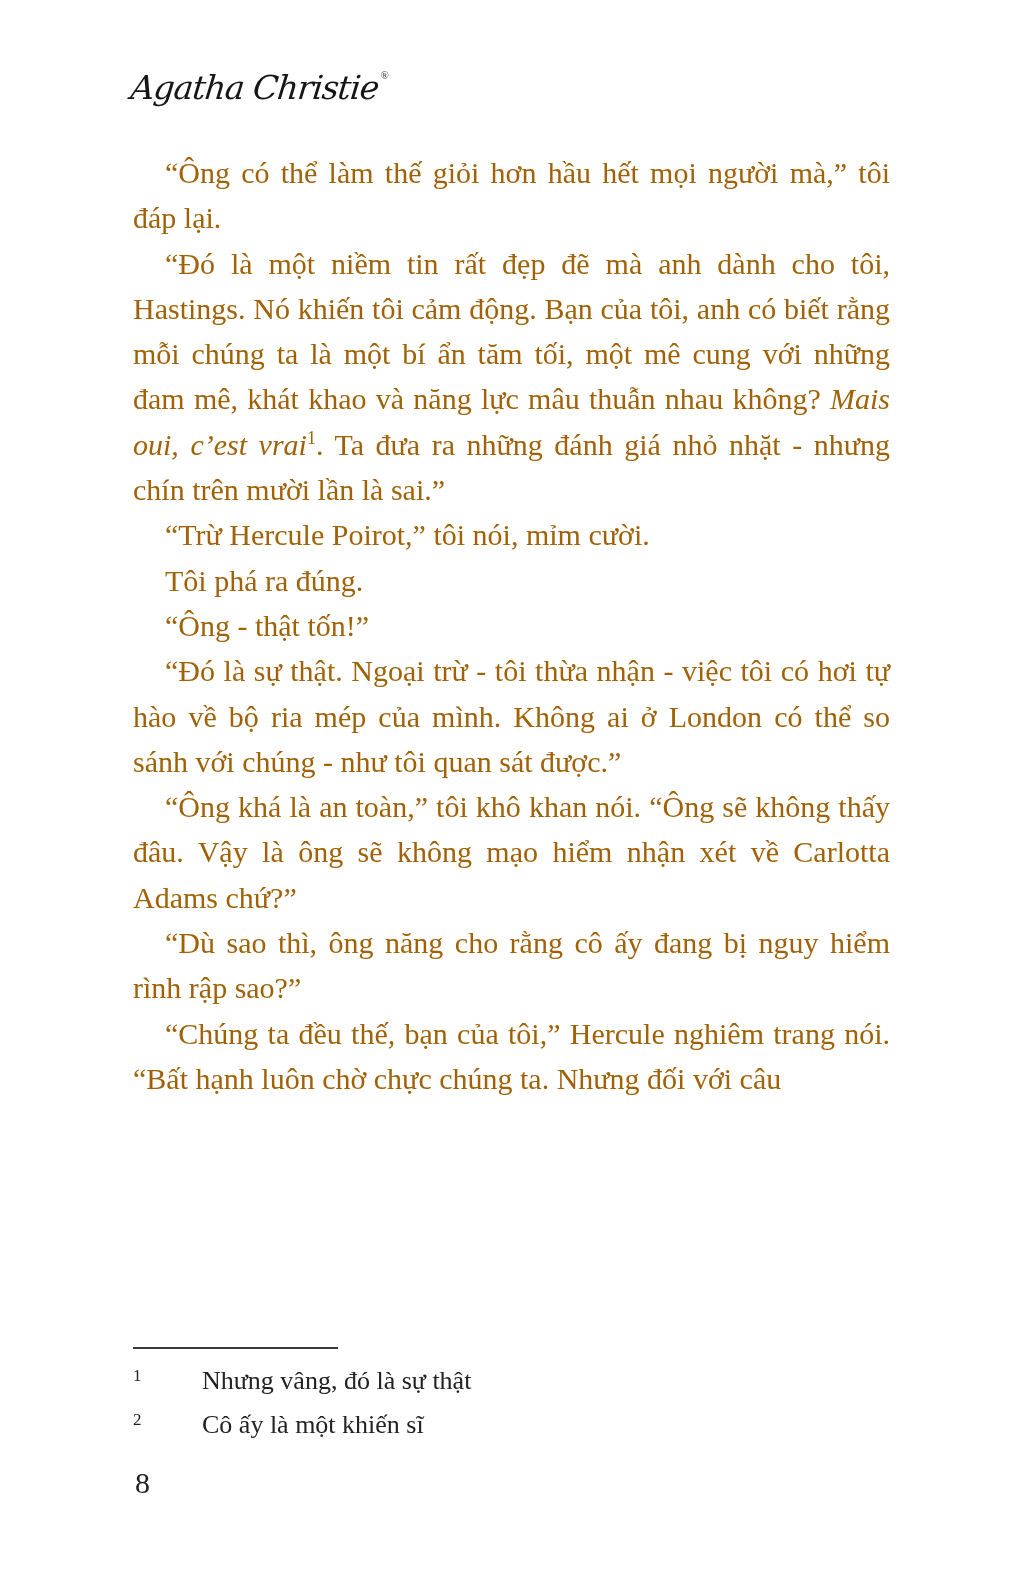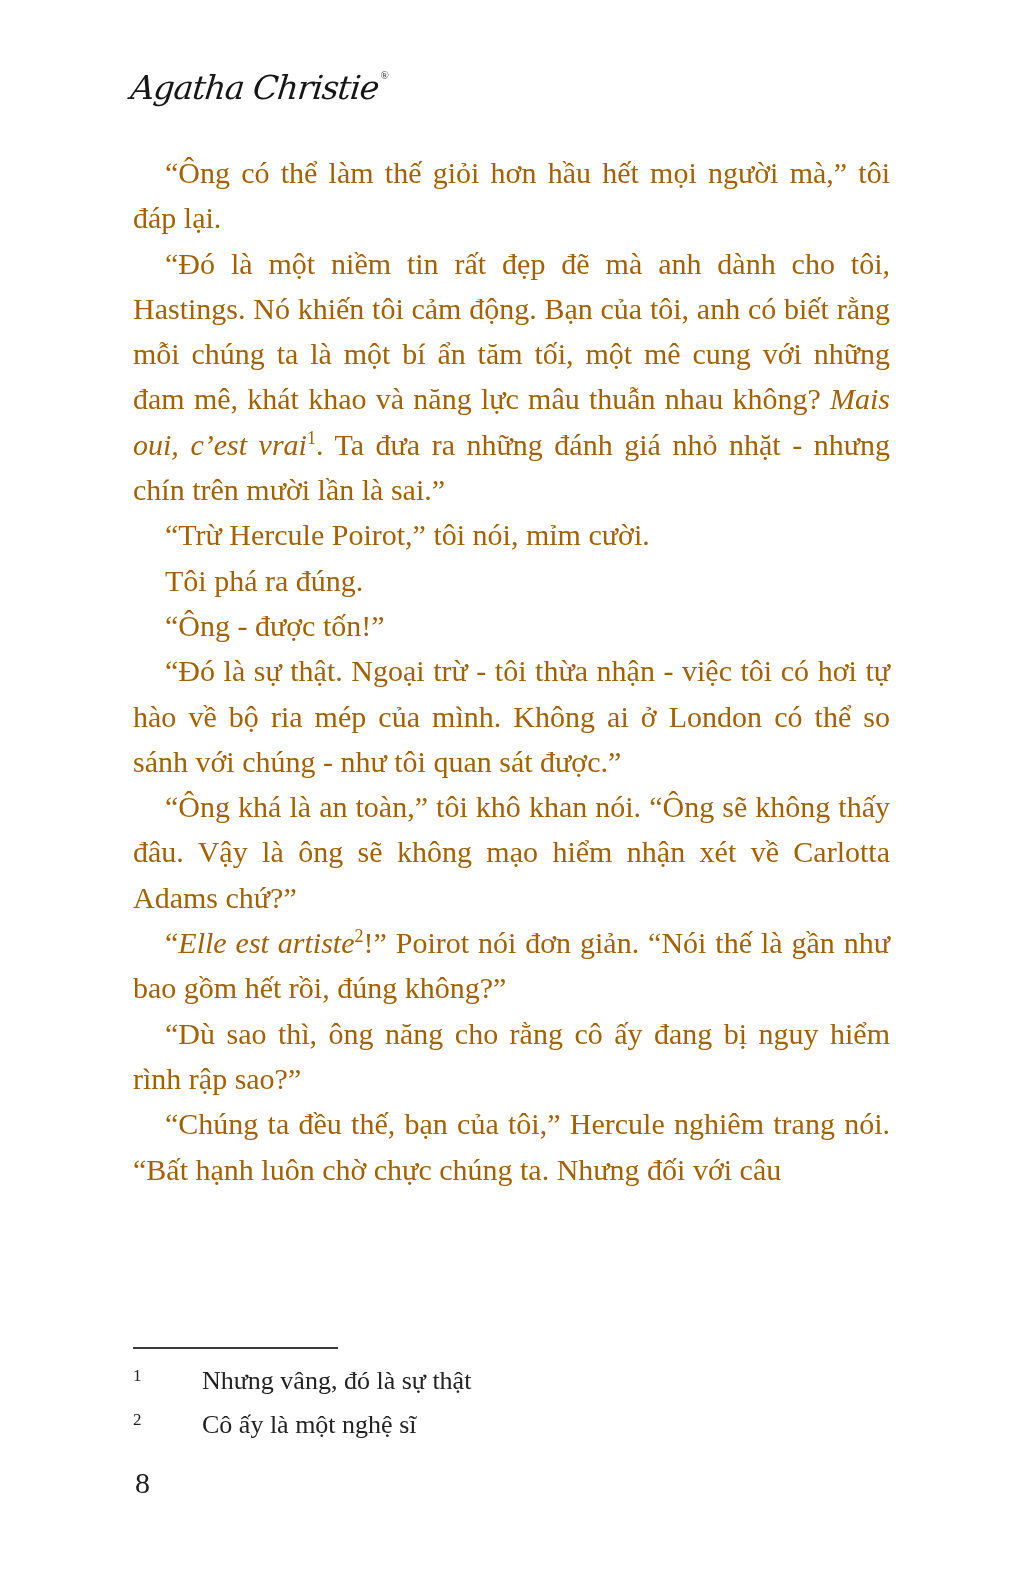--- a/index.html
+++ b/index.html
@@ -101,31 +101,30 @@
 
   <div class="logo">
     <span class="sig">Agatha Christie</span><span class="regmark">®</span>
   </div>
 
   <div class="body-text">
       <p class="para"><span>“Ông có thể làm thế giỏi hơn hầu hết mọi người mà,” tôi đáp lại.</span></p>
       <p class="para"><span>“Đó là một niềm tin rất đẹp đẽ mà anh dành cho tôi, Hastings. Nó khiến tôi cảm động. Bạn của tôi, anh có biết rằng mỗi chúng ta là một bí ẩn tăm tối, một mê cung với những đam mê, khát khao và năng lực mâu thuẫn nhau không? </span><em>Mais oui, c’est vrai</em><sup>1</sup><span>. Ta đưa ra những đánh giá nhỏ nhặt - nhưng chín trên mười lần là sai.”</span></p>
       <p class="para"><span>“Trừ Hercule Poirot,” tôi nói, mỉm cười.</span></p>
       <p class="para"><span>Tôi phá ra đúng.</span></p>
-      <p class="para"><span>“Ông - được tốn!”</span></p>
+      <p class="para"><span>“Ông - thật tốn!”</span></p>
       <p class="para"><span>“Đó là sự thật. Ngoại trừ - tôi thừa nhận - việc tôi có hơi tự hào về bộ ria mép của mình. Không ai ở London có thể so sánh với chúng - như tôi quan sát được.”</span></p>
       <p class="para"><span>“Ông khá là an toàn,” tôi khô khan nói. “Ông sẽ không thấy đâu. Vậy là ông sẽ không mạo hiểm nhận xét về Carlotta Adams chứ?”</span></p>
-      <p class="para"><span>“</span><em>Elle est artiste</em><sup>2</sup><span>!” Poirot nói đơn giản. “Nói thế là gần như bao gồm hết rồi, đúng không?”</span></p>
       <p class="para"><span>“Dù sao thì, ông năng cho rằng cô ấy đang bị nguy hiểm rình rập sao?”</span></p>
       <p class="para"><span>“Chúng ta đều thế, bạn của tôi,” Hercule nghiêm trang nói. “Bất hạnh luôn chờ chực chúng ta. Nhưng đối với câu</span></p>
     </div>
 
   <div class="footnotes">
     <div class="fn-rule"></div>
     <div>
         <div class="footnote"><span class="fn-marker">1</span><span class="fn-text">Nhưng vâng, đó là sự thật</span></div>
-        <div class="footnote"><span class="fn-marker">2</span><span class="fn-text">Cô ấy là một nghệ sĩ</span></div>
+        <div class="footnote"><span class="fn-marker">2</span><span class="fn-text">Cô ấy là một khiến sĩ</span></div>
       </div>
   </div>
 
   <div class="page-number">8</div>
 
 </div>
 
 </body></html>

